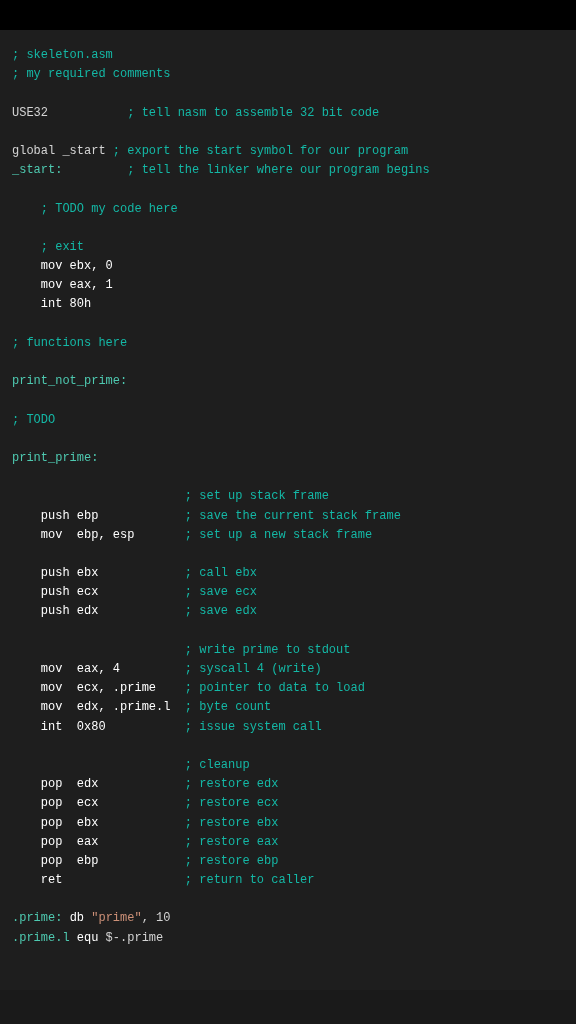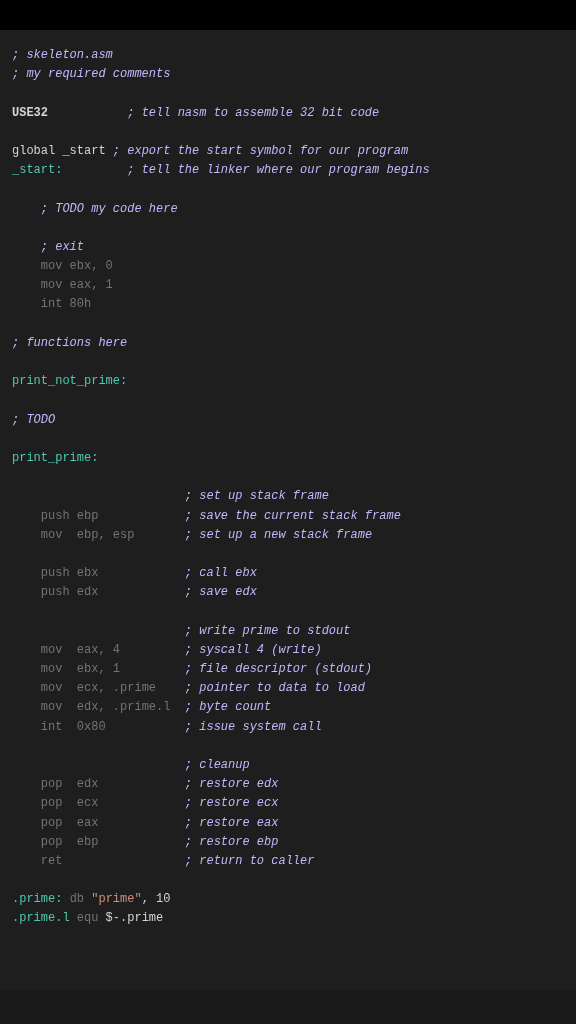--- a/index.html
+++ b/index.html
@@ -35,35 +35,33 @@
       white-space: pre;
       line-height: 1.6;
     }
 
     .empty-line {
       display: block;
       height: 1.6em;
     }
 
     .comment {
-      color: #c4b5fd;
-      font-style: italic;
+      color: #14b8a6;
     }
 
     .directive {
       color: #d4d4d4;
-      font-weight: bold;
     }
 
     .label {
       color: #4ec9b0;
     }
 
     .instruction {
-      color: #737373;
+      color: #ffffff;
     }
 
     .string-val {
       color: #ce9178;
     }
 
     .global-keyword {
       color: #d4d4d4;
     }
   </style>
@@ -94,31 +92,32 @@
   <span class="empty-line"></span>
   <span class="code-line comment">; TODO</span>
   <span class="empty-line"></span>
   <span class="code-line label">print_prime:</span>
   <span class="empty-line"></span>
   <span class="code-line">                        <span class="comment">; set up stack frame</span></span>
   <span class="code-line">    <span class="instruction">push ebp</span>            <span class="comment">; save the current stack frame</span></span>
   <span class="code-line">    <span class="instruction">mov  ebp, esp</span>       <span class="comment">; set up a new stack frame</span></span>
   <span class="empty-line"></span>
   <span class="code-line">    <span class="instruction">push ebx</span>            <span class="comment">; call ebx</span></span>
+  <span class="code-line">    <span class="instruction">push ecx</span>            <span class="comment">; save ecx</span></span>
   <span class="code-line">    <span class="instruction">push edx</span>            <span class="comment">; save edx</span></span>
   <span class="empty-line"></span>
   <span class="code-line">                        <span class="comment">; write prime to stdout</span></span>
   <span class="code-line">    <span class="instruction">mov  eax, 4</span>         <span class="comment">; syscall 4 (write)</span></span>
-  <span class="code-line">    <span class="instruction">mov  ebx, 1</span>         <span class="comment">; file descriptor (stdout)</span></span>
   <span class="code-line">    <span class="instruction">mov  ecx, .prime</span>    <span class="comment">; pointer to data to load</span></span>
   <span class="code-line">    <span class="instruction">mov  edx, .prime.l</span>  <span class="comment">; byte count</span></span>
   <span class="code-line">    <span class="instruction">int  0x80</span>           <span class="comment">; issue system call</span></span>
   <span class="empty-line"></span>
   <span class="code-line">                        <span class="comment">; cleanup</span></span>
   <span class="code-line">    <span class="instruction">pop  edx</span>            <span class="comment">; restore edx</span></span>
   <span class="code-line">    <span class="instruction">pop  ecx</span>            <span class="comment">; restore ecx</span></span>
+  <span class="code-line">    <span class="instruction">pop  ebx</span>            <span class="comment">; restore ebx</span></span>
   <span class="code-line">    <span class="instruction">pop  eax</span>            <span class="comment">; restore eax</span></span>
   <span class="code-line">    <span class="instruction">pop  ebp</span>            <span class="comment">; restore ebp</span></span>
   <span class="code-line">    <span class="instruction">ret</span>                 <span class="comment">; return to caller</span></span>
   <span class="empty-line"></span>
   <span class="code-line"><span class="label">.prime:</span> <span class="instruction">db</span> <span class="string-val">"prime"</span>, 10</span>
   <span class="code-line"><span class="label">.prime.l</span> <span class="instruction">equ</span> $-.prime</span>
 </div>
 
 </body></html>

